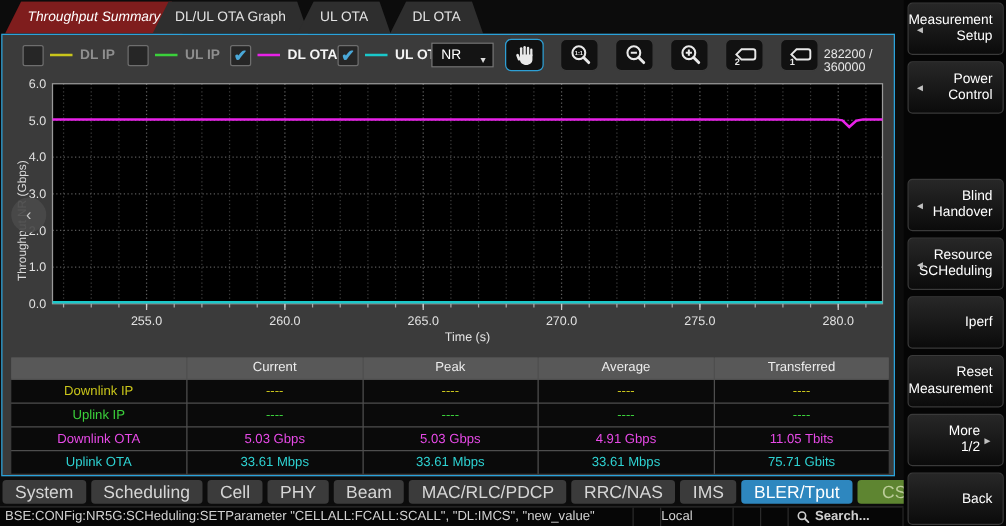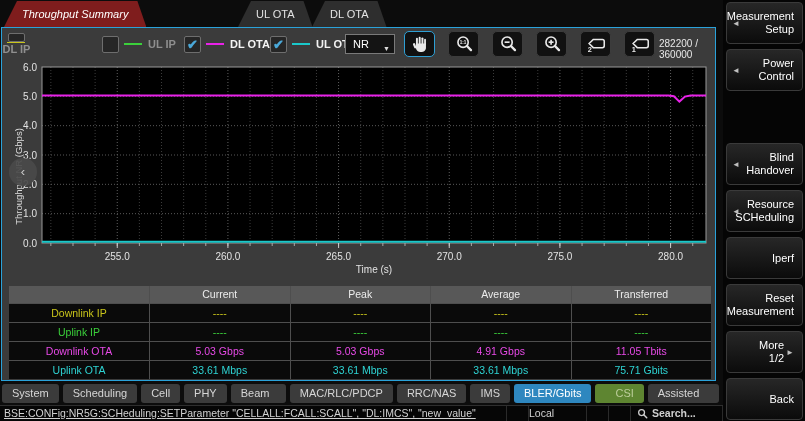--- a/index.html
+++ b/index.html
@@ -41,57 +41,58 @@
   
   #rtable { position:absolute; left:7px; top:258px; width:702px;
     display:grid; grid-template-columns:140px repeat(4,1fr); gap:1px; background:#4e4e4e; }
   #rtable .hc { background:#585858; color:#ececec; font-size:10.5px; height:17px;
     line-height:17px; text-align:center; }
   #rtable .dc { background:#0a0a0a; font-size:10.5px; height:18px; line-height:18px; text-align:center; }
 
   
   #bottom-tabs { position:absolute; left:0; top:383px; width:723px; height:22px; background:#0c0c0c;
     display:flex; align-items:flex-start; padding-left:2px; }
-  .btab { height:19px; line-height:19px; margin:1px 4px 0 0; padding:0 10px; font-size:11px;
+  .btab { height:19px; line-height:19px; margin:1px 4px 0 0; padding:0 10px; font-size:14px;
     color:#d6d6d6; background:#3b3b3b; border-radius:3px; }
   .btab.active { background:#2e87bf; color:#fff; }
   .btab.green { background:#5e8531; color:#bccd9a;padding-left:20px; }
 
   
   #status-bar { position:absolute; left:0; top:405px; width:723px; height:16px; background:#060606;
     border-top:1px solid #2e2e2e; display:flex; color:#d2d2d2; font-size:10.5px; }
   #status-bar .seg { border-right:1px solid #2a2a2a; height:100%; line-height:15px; }
-  #cmd { flex:1; padding-left:4px; white-space:nowrap; overflow:hidden;text-decoration:underline; }
+  #cmd { flex:1; padding-left:4px; white-space:nowrap; overflow:hidden; }
   .segS { width:22px; }
   #local { width:58px; }
   #searchbox { width:92px; display:flex; align-items:center; padding-left:6px; color:#cfcfcf; font-weight:bold; }
 
   
   #sidebar { position:absolute; left:723px; top:0; width:82px; height:421px; background:#050505; }
   .skey { position:absolute; left:3px; width:77px; height:42px; border:1px solid #3a3a3a; border-radius:4px;
     background:linear-gradient(#272727,#0b0b0b); color:#fff; font-size:11px;
     display:flex; align-items:center; justify-content:flex-end; text-align:right;
     padding:0 8px 0 14px; line-height:13px; }
   .skey .larr { position:absolute; left:5px; font-size:8px; color:#c0c0c0; }
   .skey .rarr { font-size:8px; color:#c0c0c0; margin-left:2px; }
 
   svg text { font-family:"Liberation Sans", sans-serif; }
 </style>
 </head>
 <body>
 
 <div id="top-tabs">
   <div class="ttab active" style="left:4px;">Throughput Summary</div>
+  <div class="ttab" style="left:122px;">DL/UL OTA Graph</div>
   <div class="ttab" style="left:238px;">UL OTA</div>
   <div class="ttab" style="left:312px;">DL OTA</div>
 </div>
 
 <div id="panel">
 
-  <div class="lgitem" style="left:0;flex-direction:column;">
+  <div class="lgitem" style="left:16px;">
     <div class="cbx"></div>
     <div class="sw" style="background: rgb(201, 197, 27);"></div>
     <div class="lglabel" style="color: rgb(143, 143, 143);">DL IP</div>
   </div>
   <div class="lgitem" style="left:100px;">
     <div class="cbx"></div>
     <div class="sw" style="background: rgb(59, 208, 59);"></div>
     <div class="lglabel" style="color: rgb(143, 143, 143);">UL IP</div>
   </div>
   <div class="lgitem" style="left:182px;">
@@ -287,21 +288,21 @@
 
 <div id="bottom-tabs">
   <div class="btab">System</div>
   <div class="btab">Scheduling</div>
   <div class="btab">Cell</div>
   <div class="btab">PHY</div>
   <div class="btab">Beam Mgmt</div>
   <div class="btab">MAC/RLC/PDCP</div>
   <div class="btab">RRC/NAS</div>
   <div class="btab">IMS</div>
-  <div class="btab active">BLER/Gbits</div>
+  <div class="btab active">BLER/Tput</div>
   <div class="btab green">CSI</div>
   <div class="btab">Assisted Tx Meas</div>
 </div>
 
 <div id="status-bar">
   <div class="seg" id="cmd">BSE:CONFig:NR5G:SCHeduling:SETParameter "CELLALL:FCALL:SCALL", "DL:IMCS",  "new_value"</div>
   <div class="seg segS"></div>
   <div class="seg" id="local">Local</div>
   <div class="seg segS"></div>
   <div class="seg segS"></div>

